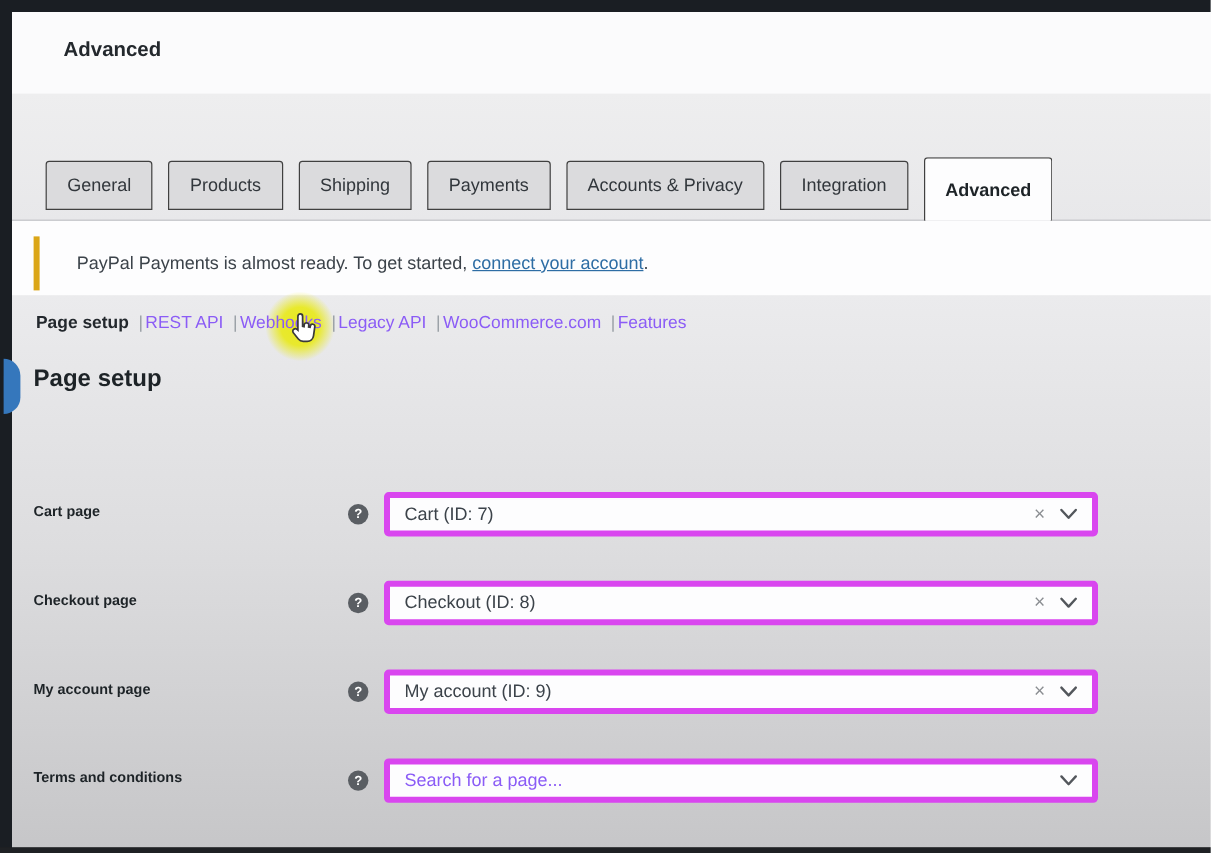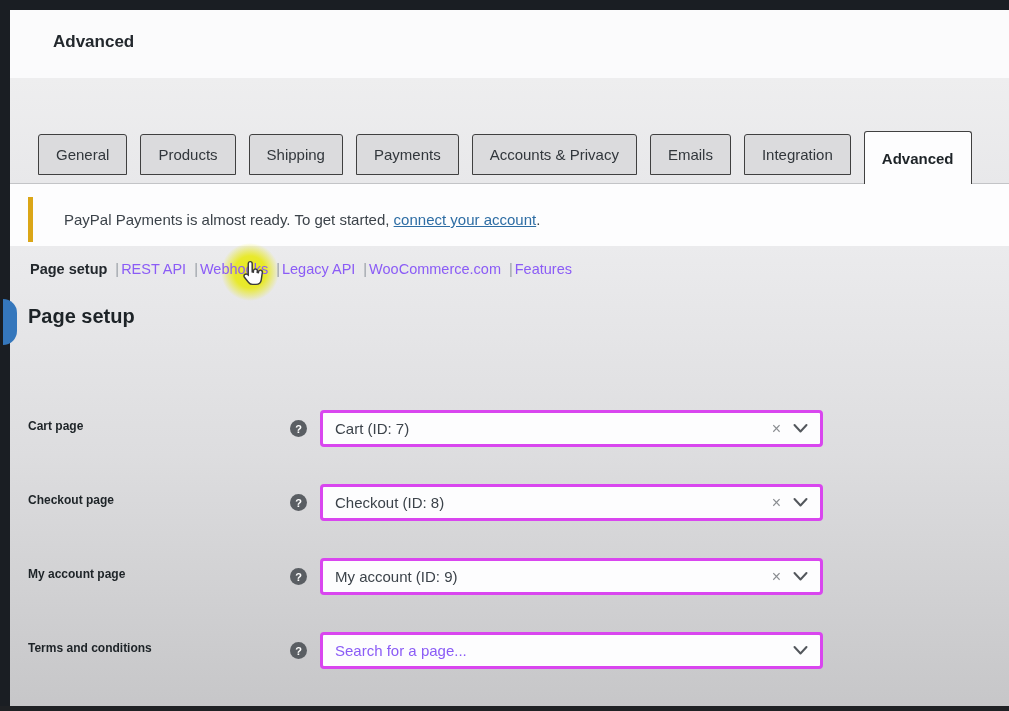--- a/index.html
+++ b/index.html
@@ -45,21 +45,21 @@
   .cursor-hand{position:absolute;left:241px;top:259px;width:25px;height:31px;z-index:7;}
 
   
   .section-title{position:absolute;left:28px;top:305px;font-size:20px;font-weight:700;color:#1d2327;}
   .section-desc{position:absolute;left:28px;top:355px;font-size:14.5px;color:#50575e;}
 
   
   .row{position:absolute;left:0;width:1009px;height:37px;}
   .row-label{position:absolute;left:28px;top:9px;font-size:12px;font-weight:700;color:#1d2327;}
   .help-dot{position:absolute;left:290px;top:10px;width:17px;height:17px;border-radius:50%;background:#5a5e63;color:#fff;font-size:11px;font-weight:700;display:flex;align-items:center;justify-content:center;cursor:pointer;}
-  .field{position:absolute;left:320px;top:0;width:503px;height:37px;box-sizing:border-box;background:#fdfdfe;border:3px solid #d946ef;border-radius:4px;display:flex;align-items:center;padding:0 12px;cursor:pointer;}
+  .field{position:absolute;left:320px;top:0;width:595px;height:37px;box-sizing:border-box;background:#fdfdfe;border:5px solid #d946ef;border-radius:4px;display:flex;align-items:center;padding:0 12px;cursor:pointer;}
   .field .val{font-size:15px;color:#3c434a;flex:1;}
   .field .val.placeholder{color:#8b5cf6;}
   .field .clear{font-size:16px;color:#8a8d91;margin-right:12px;cursor:pointer;}
   .field .chev{display:flex;align-items:center;}
 </style>
 </head>
 <body>
 
 <div class="stage">
 
@@ -73,21 +73,20 @@
   </div>
 
   <div class="tabs-band"></div>
   <div class="tabs-underline"></div>
   <div class="tabs-row">
     <div class="tab">General</div>
     <div class="tab">Products</div>
     <div class="tab">Shipping</div>
     <div class="tab">Payments</div>
     <div class="tab">Accounts &amp; Privacy</div>
-    <div class="tab">Emails</div>
     <div class="tab">Integration</div>
     <div class="tab active">Advanced</div>
   </div>
 
   <div class="notice-band"></div>
   <div class="notice-accent"></div>
   <div class="notice-text">
     <span>PayPal Payments is almost ready. To get started, </span><span class="notice-link">connect your account</span><span>.</span>
   </div>
 

